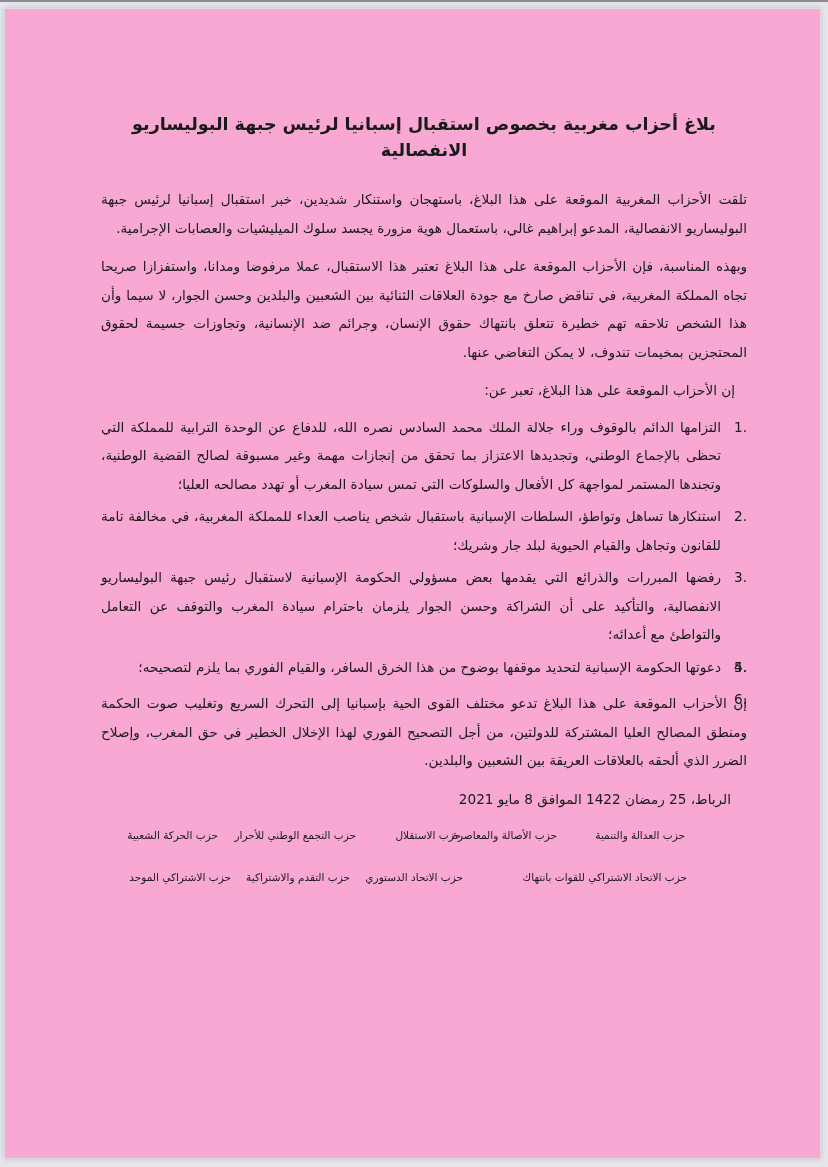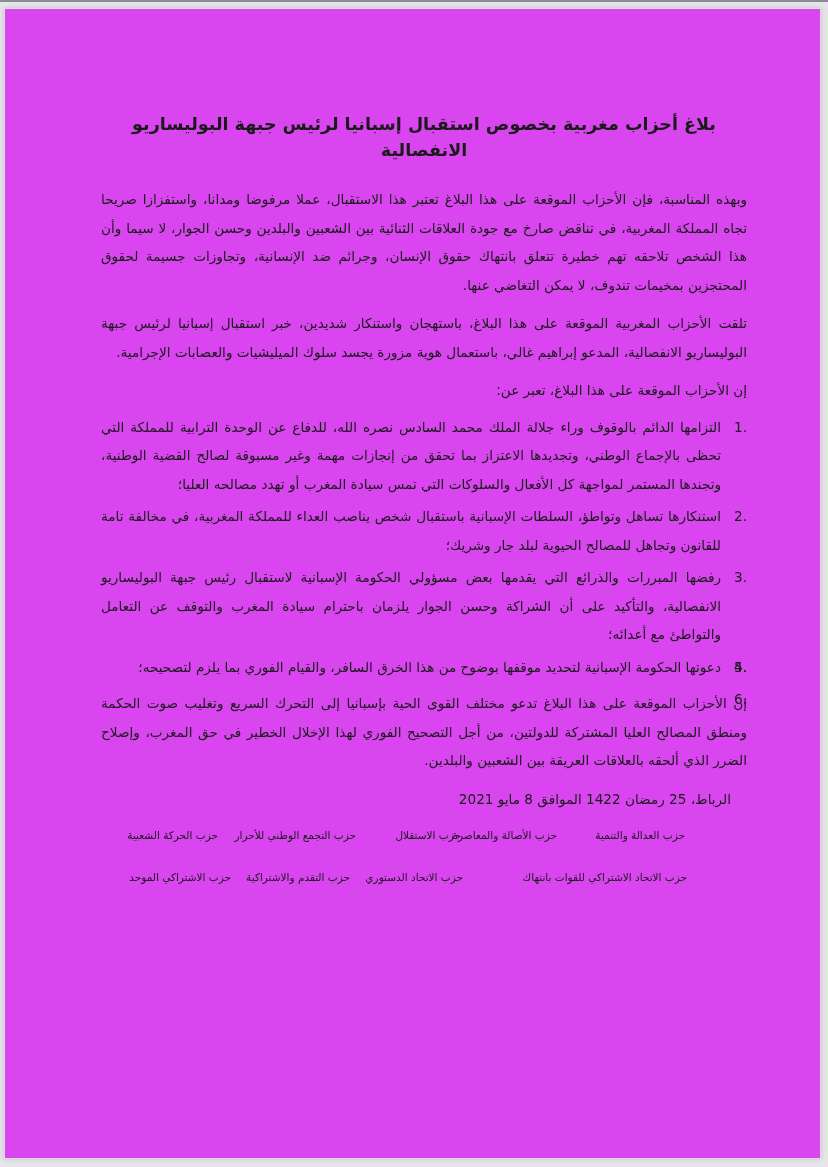--- a/index.html
+++ b/index.html
@@ -4,58 +4,58 @@
 <style>
   html, body { margin: 0; padding: 0; }
   body {
     width: 828px; height: 1167px; position: relative; overflow: hidden;
     background: #e6e5ea;
     font-family: "DejaVu Sans", sans-serif;
   }
   .topbar { position: absolute; left: 0; top: 0; width: 828px; height: 2px; background: #8c8a92; }
   .page {
     position: absolute; left: 4px; top: 8px; width: 815px; height: 1149px;
-    background: #d946ef;
+    background: #f9a8d4;
     border: 1px solid #dcdbe0;
     box-shadow: 0 0 4px rgba(120,118,130,0.35);
   }
   .content {
     position: absolute; left: 96px; top: 102px; width: 646px;
     direction: rtl; text-align: justify; color: #1a1a1a;
   }
   .title {
     text-align: center; font-weight: bold; font-size: 17.5px;
     margin: 0 0 22px 0; line-height: 26px;
   }
   .para { font-size: 13.6px; line-height: 28.5px; margin: 0 0 10px 0; text-align: justify; text-align-last: right; }
-  .intro { font-size: 13.6px; line-height: 28.5px; margin: 0 0 8px 0; }
+  .intro { font-size: 13.6px; line-height: 28.5px; margin: 0 12px 8px 0; }
   ol.items { list-style: none; margin: 0 0 8px 0; padding: 0; }
   ol.items li { position: relative; padding-right: 26px; font-size: 13.6px; line-height: 28.5px; margin-bottom: 4px; text-align: justify; text-align-last: right; }
   ol.items li .num { position: absolute; right: 0; top: 0; width: 22px; text-align: right; direction: ltr; }
   .date { font-size: 13.6px; line-height: 28px; margin: 6px 16px 16px 0; }
   .sig-row { position: relative; height: 42px; font-size: 10.5px; }
   .sig { position: absolute; top: 0; white-space: nowrap; direction: rtl; }
 </style>
 </head>
 <body>
 
 <div class="topbar"></div>
 
 <div class="page">
   <div class="content">
     <div class="title">بلاغ أحزاب مغربية بخصوص استقبال إسبانيا لرئيس جبهة البوليساريو الانفصالية</div>
 
+    <p class="para">تلقت الأحزاب المغربية الموقعة على هذا البلاغ، باستهجان واستنكار شديدين، خبر استقبال إسبانيا لرئيس جبهة البوليساريو الانفصالية، المدعو إبراهيم غالي، باستعمال هوية مزورة يجسد سلوك الميليشيات والعصابات الإجرامية.</p>
     <p class="para">وبهذه المناسبة، فإن الأحزاب الموقعة على هذا البلاغ تعتبر هذا الاستقبال، عملا مرفوضا ومدانا، واستفزازا صريحا تجاه المملكة المغربية، في تناقض صارخ مع جودة العلاقات الثنائية بين الشعبين والبلدين وحسن الجوار، لا سيما وأن هذا الشخص تلاحقه تهم خطيرة تتعلق بانتهاك حقوق الإنسان، وجرائم ضد الإنسانية، وتجاوزات جسيمة لحقوق المحتجزين بمخيمات تندوف، لا يمكن التغاضي عنها.</p>
-    <p class="para">تلقت الأحزاب المغربية الموقعة على هذا البلاغ، باستهجان واستنكار شديدين، خبر استقبال إسبانيا لرئيس جبهة البوليساريو الانفصالية، المدعو إبراهيم غالي، باستعمال هوية مزورة يجسد سلوك الميليشيات والعصابات الإجرامية.</p>
 
     <p class="intro">إن الأحزاب الموقعة على هذا البلاغ، تعبر عن:</p>
 
     <ol class="items">
       <li><span class="num">1.</span><span>التزامها الدائم بالوقوف وراء جلالة الملك محمد السادس نصره الله، للدفاع عن الوحدة الترابية للمملكة التي تحظى بالإجماع الوطني، وتجديدها الاعتزاز بما تحقق من إنجازات مهمة وغير مسبوقة لصالح القضية الوطنية، وتجندها المستمر لمواجهة كل الأفعال والسلوكات التي تمس سيادة المغرب أو تهدد مصالحه العليا؛</span></li>
-      <li><span class="num">2.</span><span>استنكارها تساهل وتواطؤ، السلطات الإسبانية باستقبال شخص يناصب العداء للمملكة المغربية، في مخالفة تامة للقانون وتجاهل للمصالح الحيوية لبلد جار وشريك؛</span></li>
+      <li><span class="num">2.</span><span>استنكارها تساهل وتواطؤ، السلطات الإسبانية باستقبال شخص يناصب العداء للمملكة المغربية، في مخالفة تامة للقانون وتجاهل والقيام الحيوية لبلد جار وشريك؛</span></li>
       <li><span class="num">3.</span><span>رفضها المبررات والذرائع التي يقدمها بعض مسؤولي الحكومة الإسبانية لاستقبال رئيس جبهة البوليساريو الانفصالية، والتأكيد على أن الشراكة وحسن الجوار يلزمان باحترام سيادة المغرب والتوقف عن التعامل والتواطئ مع أعدائه؛</span></li>
       <li><span class="num">4.</span></li>
       <li><span class="num">5.</span><span>دعوتها الحكومة الإسبانية لتحديد موقفها بوضوح من هذا الخرق السافر، والقيام الفوري بما يلزم لتصحيحه؛</span></li>
       <li><span class="num">6.</span></li>
     </ol>
 
     <p class="para">إن الأحزاب الموقعة على هذا البلاغ تدعو مختلف القوى الحية بإسبانيا إلى التحرك السريع وتغليب صوت الحكمة ومنطق المصالح العليا المشتركة للدولتين، من أجل التصحيح الفوري لهذا الإخلال الخطير في حق المغرب، وإصلاح الضرر الذي ألحقه بالعلاقات العريقة بين الشعبين والبلدين.</p>
 
     <div class="date">الرباط، 25 رمضان 1422 الموافق 8 مايو 2021</div>
 

